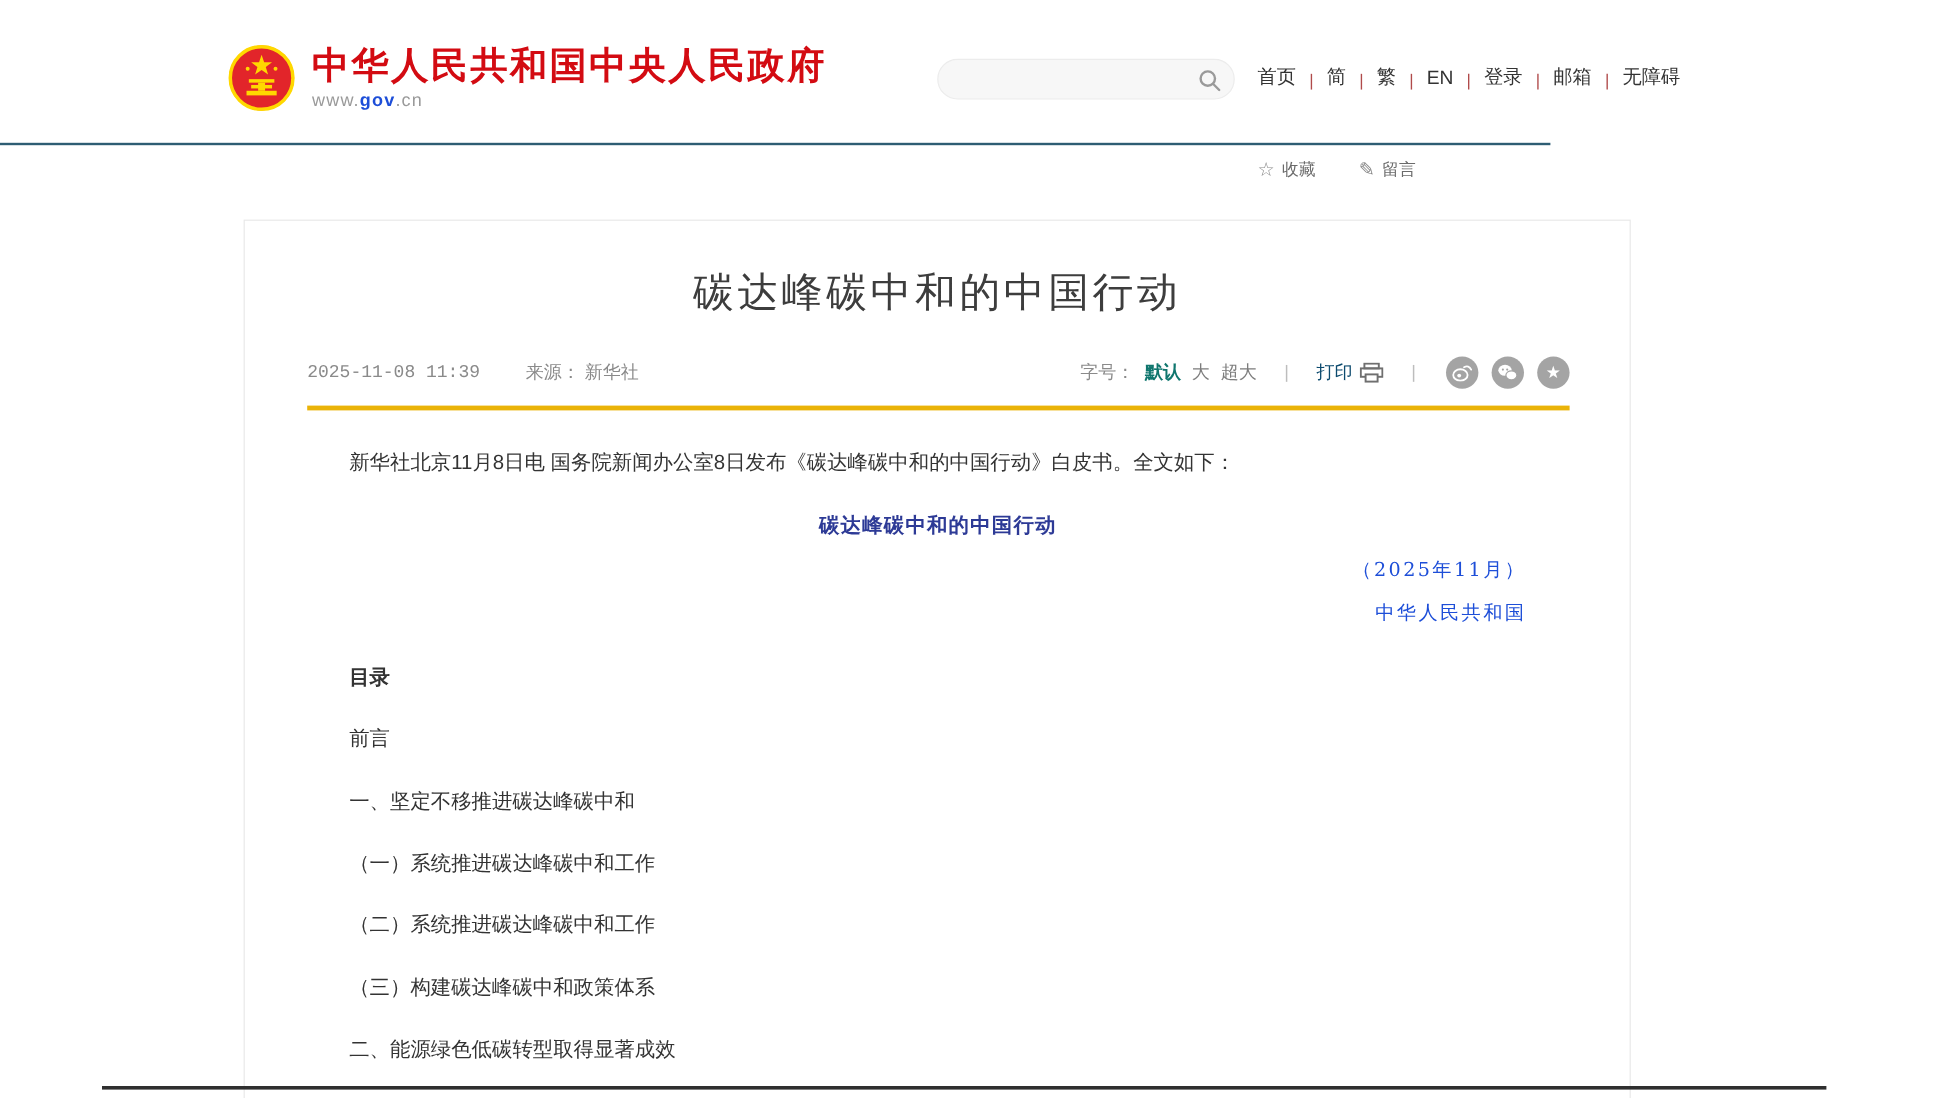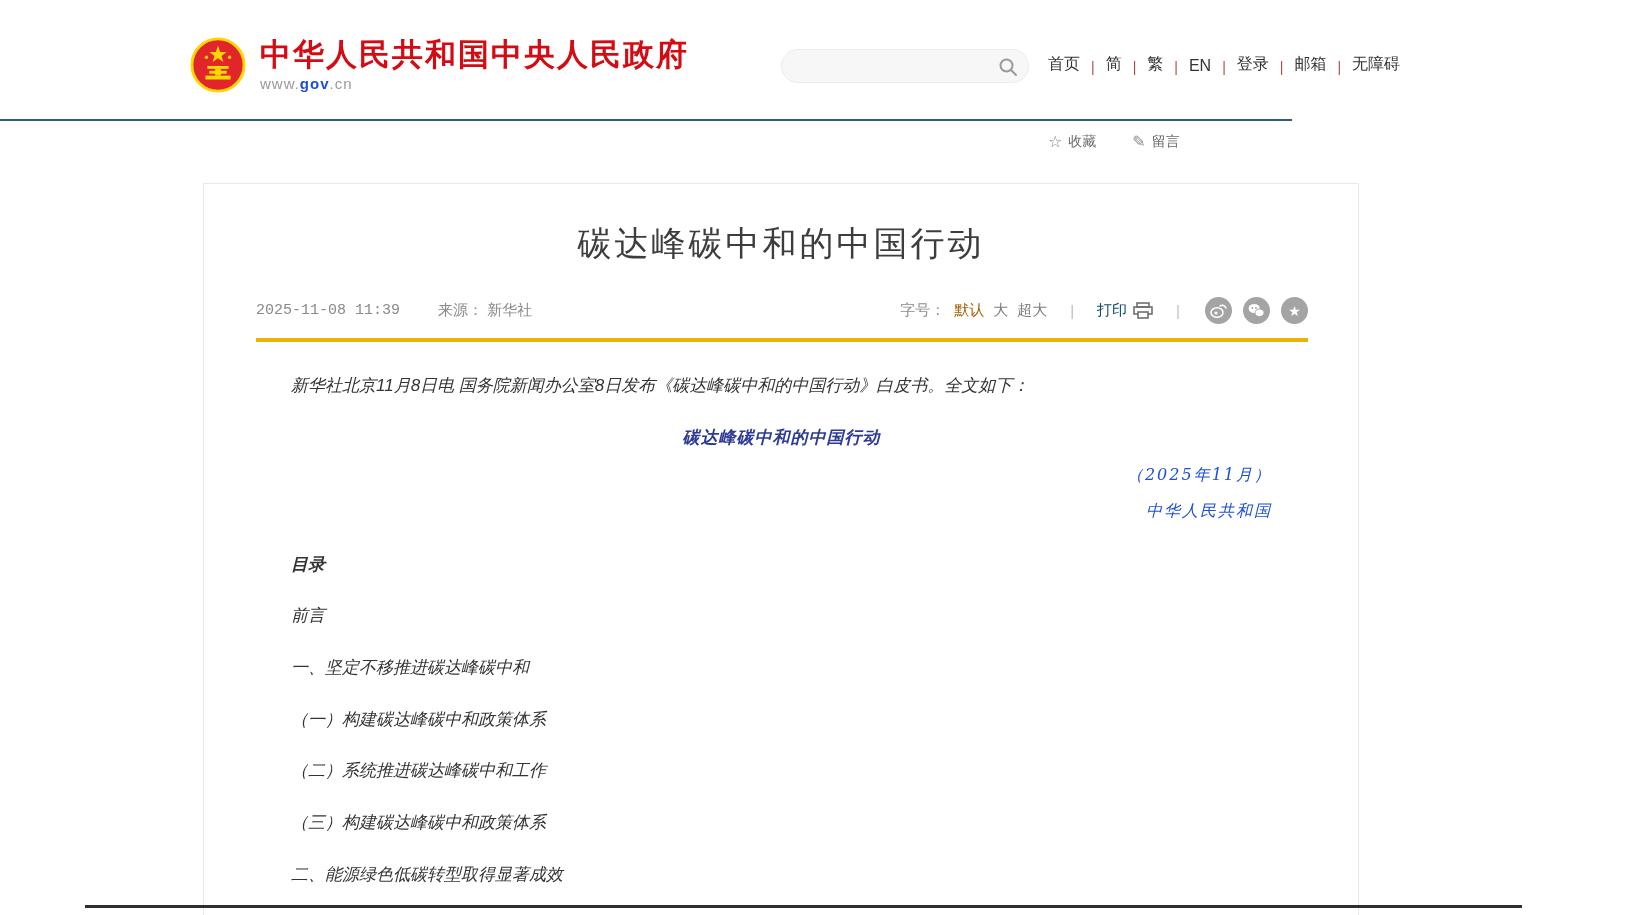--- a/index.html
+++ b/index.html
@@ -61,34 +61,34 @@
   }
   .meta {
     margin: 30px 50px 0 52px; padding-bottom: 14px; border-bottom: 4px solid #eab308;
     display: flex; justify-content: space-between; align-items: center;
     font-size: 15px; color: #8a8a8a;
   }
   .meta-left { display: flex; align-items: center; }
   .meta-date { font-family: "Liberation Mono", "DejaVu Sans Mono", monospace; font-size: 15px; }
   .meta-source { margin-left: 38px; }
   .meta-right { display: flex; align-items: center; gap: 9px; }
-  .fs-default { color: #a16207; font-weight: normal; cursor: pointer; text-align: right; }
+  .fs-default { color: #0f766e; font-weight: bold; cursor: pointer; text-align: right; }
   .fs-opt { color: #7d7d7d; cursor: pointer; }
   .vsep { color: #bdbdbd; margin: 0 14px; }
   .print { display: flex; align-items: center; gap: 6px; color: #0c4a6e; cursor: pointer; }
   .share { display: flex; align-items: center; gap: 11px; margin-left: 2px; }
   .circle-icon {
     width: 27px; height: 27px; border-radius: 50%; background: #a4a4a4;
     display: flex; align-items: center; justify-content: center; cursor: pointer;
     color: #fff; font-size: 14px;
   }
 
   
   .article-body { margin: 32px 86px 0 87px; font-size: 17px; color: #333; }
-  .article-body p { margin: 27px 0; line-height: 1.45; font-style: italic; }
+  .article-body p { margin: 27px 0; line-height: 1.45; }
   .doc-head { text-align: center; }
   .doc-title { color: #2d3a96; font-weight: bold; letter-spacing: 1px; margin: 26px 0 0 !important; }
   .doc-sub {
     color: #1d4ed8; font-family: "DejaVu Serif", "Liberation Serif", serif;
     font-size: 16px; margin: 13px 0 !important; letter-spacing: 2px; text-align: right;
   }
   .toc-heading { font-weight: bold; margin-top: 30px !important; }
 
   
   .bottom-rule {
@@ -205,21 +205,21 @@
 
     <div class="doc-head">
       <p class="doc-title">碳达峰碳中和的中国行动</p>
       <p class="doc-sub">（2025年11月）</p>
       <p class="doc-sub">中华人民共和国</p>
     </div>
 
     <p class="toc-heading">目录</p>
     <p>前言</p>
     <p>一、坚定不移推进碳达峰碳中和</p>
-    <p>（一）构建碳达峰碳中和政策体系</p>
+    <p>（一）系统推进碳达峰碳中和工作</p>
     <p>（二）系统推进碳达峰碳中和工作</p>
     <p>（三）构建碳达峰碳中和政策体系</p>
     <p>二、能源绿色低碳转型取得显著成效</p>
 
   </div>
 </div>
 
 <div class="bottom-rule"></div>
 
 </body></html>

